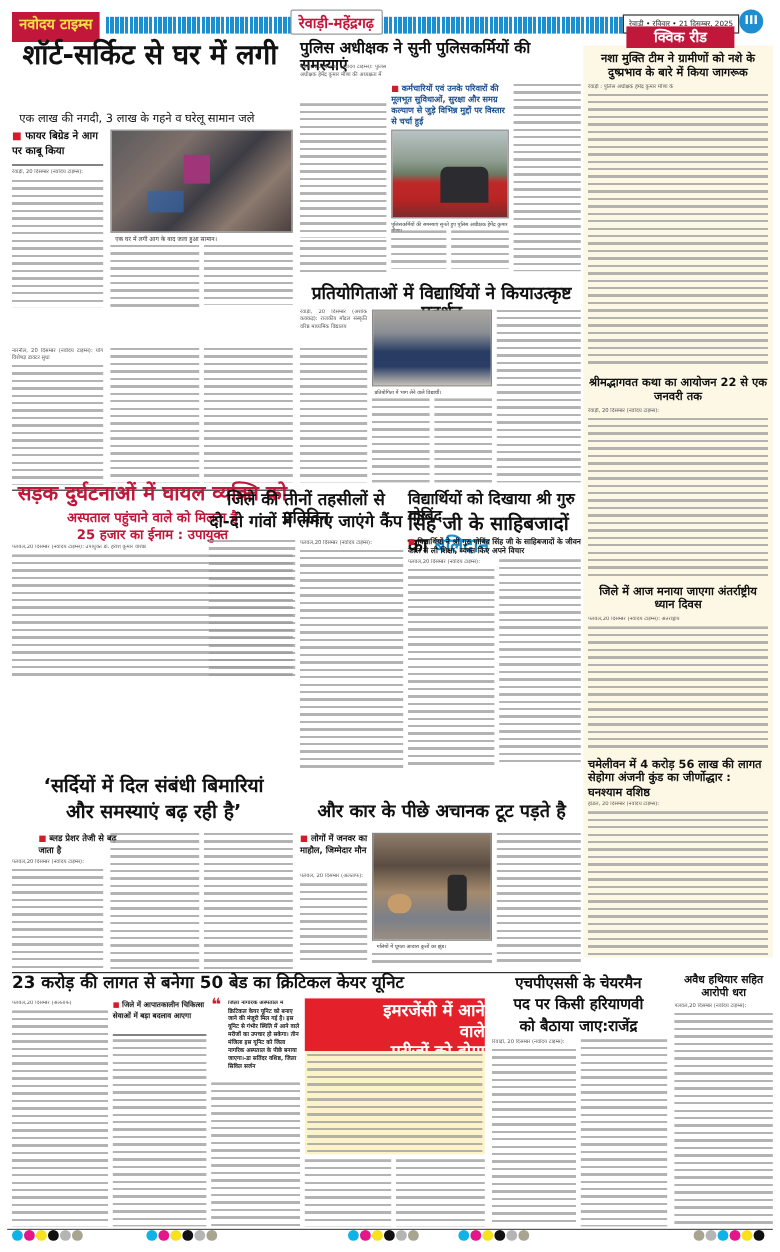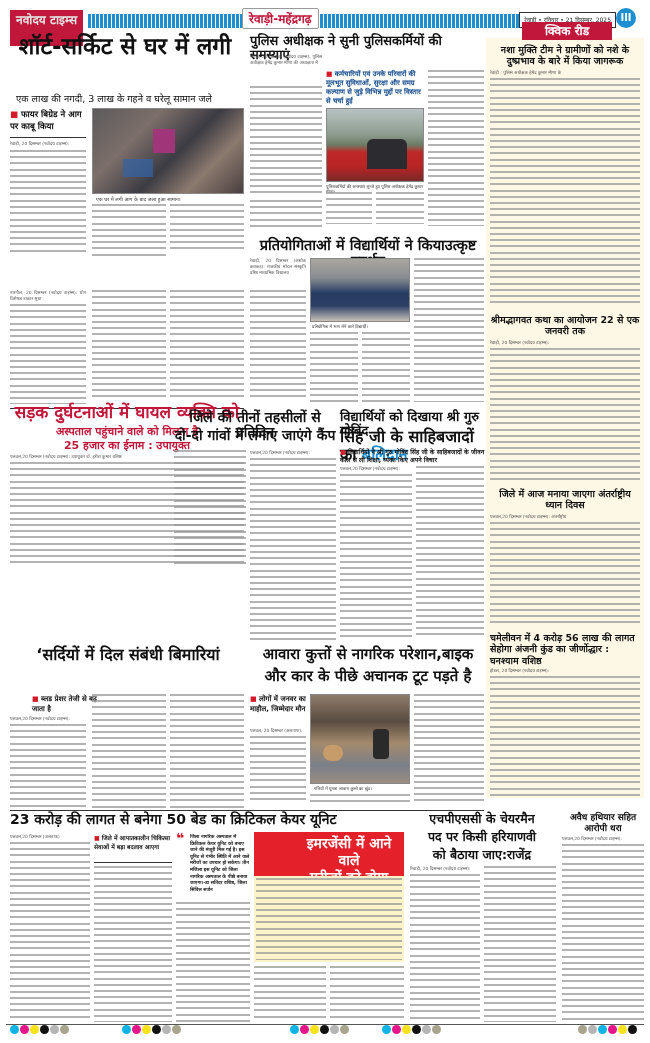--- a/index.html
+++ b/index.html
@@ -1,37 +1,37 @@
 <!DOCTYPE html>
 <html><head>
 <meta charset="utf-8">
 <style>
   * { box-sizing: border-box; margin: 0; padding: 0; }
   body { width: 650px; height: 1043px; background: #fff; font-family: "DejaVu Sans", sans-serif; color: #1a1a1a; position: relative; overflow: hidden; }
   .page { position: absolute; left: 6px; top: 4px; width: 638px; height: 1020px; }
   .masthead { position: absolute; left: 0; top: 6px; width: 638px; height: 22px; }
-  .mh-brand { position: absolute; left: 4px; top: 0; background: #c0173a; color: #e5e5e5; font-weight: bold; font-size: 12px; padding: 2px 6px; height: 36px; line-height: 16px; }
+  .mh-brand { position: absolute; left: 4px; top: 0; background: #c0173a; color: #fde047; font-weight: bold; font-size: 12px; padding: 2px 6px; height: 25px; line-height: 16px; }
   .mh-bars { position: absolute; left: 82px; right: 78px; top: 4px; height: 14px; background: repeating-linear-gradient(90deg, #1d8fd1 0 3px, #fff 3px 4px); }
   .mh-city { position: absolute; left: 236px; top: -2px; background: #fff; border: 1px solid #999; color: #c0173a; font-weight: bold; font-size: 12px; padding: 1px 6px; border-radius: 2px; }
   .mh-date { position: absolute; right: 28px; top: 2px; background: #fff; border: 1px solid #333; font-size: 6px; padding: 3px 4px; }
   .mh-pageno { position: absolute; right: 8px; top: -2px; width: 20px; height: 20px; background: #1d8fd1; color: #fff; border-radius: 50%; text-align: center; font-weight: bold; font-size: 10px; line-height: 20px; }
   .hl { position: absolute; font-weight: bold; color: #111; line-height: 1.1; text-align: center; }
   .sub { position: absolute; font-size: 9px; color: #111; }
   .bullet::before { content: "■ "; color: #d51a2a; }
   .body-text { position: absolute; font-size: 4.4px; line-height: 6.2px; color: #555; overflow: hidden; text-align: justify; }
   .body-text::after { content: ""; }
   .lines { position: absolute; overflow: hidden; background: repeating-linear-gradient(180deg, #9a9a9a 0 2px, transparent 2px 6.2px); opacity: .75; }
   .photo { position: absolute; border: 1px solid #888; overflow: hidden; }
   .caption { position: absolute; font-size: 5px; color: #333; }
   .sidebar { position: absolute; left: 480px; top: 34px; width: 158px; height: 760px; background: #fdf8e6; }
   .quick-badge { position: absolute; left: 496px; top: 20px; width: 130px; height: 16px; }
   .quick-label { position: absolute; left: 20px; top: -2px; width: 90px; height: 18px; background: #c0173a; color: #fff; font-weight: bold; font-size: 12px; text-align: center; line-height: 18px; }
   .sb-head { position: absolute; font-size: 9.5px; font-weight: bold; text-align: center; color: #111; line-height: 1.2; }
   .rule { position: absolute; height: 1px; background: #333; }
-  .red-box { position: absolute; background: #e4212a; color: #fff; font-size: 14px; font-weight: bold; text-align: center; line-height: 17px; padding-top: 3px; padding-left: 40px; }
+  .red-box { position: absolute; background: #e4212a; color: #fff; font-size: 14px; font-weight: bold; text-align: right; line-height: 17px; padding-top: 3px; padding-left: 40px; }
   .yellow-box { position: absolute; background: #fdf3c8; }
   .reg { position: absolute; top: 1025px; height: 10px; display: flex; gap: 1px; }
   .dot { width: 9px; height: 9px; border-radius: 50%; }
   .quote { position: absolute; color: #d51a2a; font-size: 14px; font-weight: bold; }
 </style>
 </head>
 <body>
 
 <div class="page">
 
@@ -103,27 +103,27 @@
   <div class="sub bullet" style="left:334px; top:444px; width:146px; font-size:6.2px; line-height:8px; font-weight:bold;">विद्यार्थियों ने श्री गुरु गोबिंद सिंह जी के साहिबजादों के जीवन काल से ली शिक्षा, व्यक्त किए अपने विचार</div>
   <div class="body-text" style="left:334px; top:462px; width:72px; height:7px;">पलवल,20 दिसम्बर (नवोदय टाइम्स):</div>
   <div class="lines" style="left:334px; top:470px; width:72px; height:166px;"></div>
   <div class="lines" style="left:410px; top:462px; width:68px; height:174px;"></div>
 
   <div class="body-text" style="left:244px; top:446px; width:86px; height:7px;">पलवल,20 दिसम्बर (नवोदय टाइम्स):</div>
   <div class="lines" style="left:244px; top:454px; width:86px; height:182px;"></div>
   <div class="lines" style="left:168px; top:446px; width:72px; height:116px;"></div>
 
   <div class="hl" style="left:4px; top:642px; width:236px; font-size:16px;">‘सर्दियों में दिल संबंधी बिमारियां</div>
+  <div class="hl" style="left:4px; top:664px; width:236px; font-size:16px;">और समस्याएं बढ़ रही है’</div>
   <div class="sub bullet" style="left:4px; top:690px; width:76px; font-size:7px; font-weight:bold; line-height:10px;margin-left:22px;">ब्लड प्रेशर तेजी से बढ़ जाता है</div>
   <div class="body-text" style="left:4px; top:712px; width:76px; height:7px;">पलवल,20 दिसम्बर (नवोदय टाइम्स):</div>
   <div class="lines" style="left:4px; top:720px; width:76px; height:84px;"></div>
   <div class="lines" style="left:86px; top:690px; width:74px; height:114px;"></div>
   <div class="lines" style="left:164px; top:690px; width:74px; height:114px;"></div>
 
-  <div class="hl" style="left:244px; top:642px; width:236px; font-size:15px;">आवारा कुत्तों से नागरिक परेशान,बाइक</div>
   <div class="hl" style="left:244px; top:664px; width:236px; font-size:15px;">और कार के पीछे अचानक टूट पड़ते है</div>
   <div class="sub bullet" style="left:244px; top:690px; width:56px; font-size:7px; font-weight:bold; line-height:10px;">लोगों में जनवर का माहौल, जिम्मेदार मौन</div>
   <div class="body-text" style="left:244px; top:724px; width:56px; height:7px;">पलवल, 20 दिसम्बर (अलताफ):</div>
   <div class="lines" style="left:244px; top:732px; width:56px; height:66px;"></div>
   <div class="photo" style="left:304px; top:690px; width:100px; height:90px; background:linear-gradient(180deg,#8f7c6a 0%,#5a4c42 30%,#a48a6d 55%,#7a7f88 80%,#9a8e82 100%);">
     <div style="position:absolute; left:12px; top:50px; width:20px; height:16px; background:#c79c6b; border-radius:8px;"></div>
     <div style="position:absolute; left:62px; top:34px; width:16px; height:30px; background:#2a2a2a; border-radius:4px;"></div>
   </div>
   <div class="caption" style="left:308px; top:782px; width:98px; font-size:4.2px;">गलियों में घूमता आवारा कुत्तों का झुंड।</div>
   <div class="lines" style="left:304px; top:790px; width:100px; height:12px;"></div>

